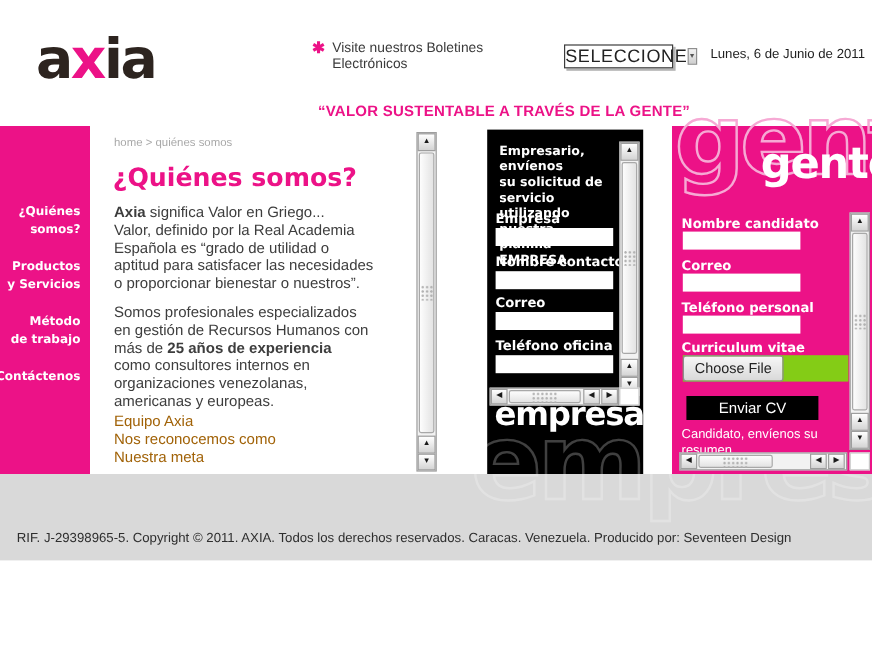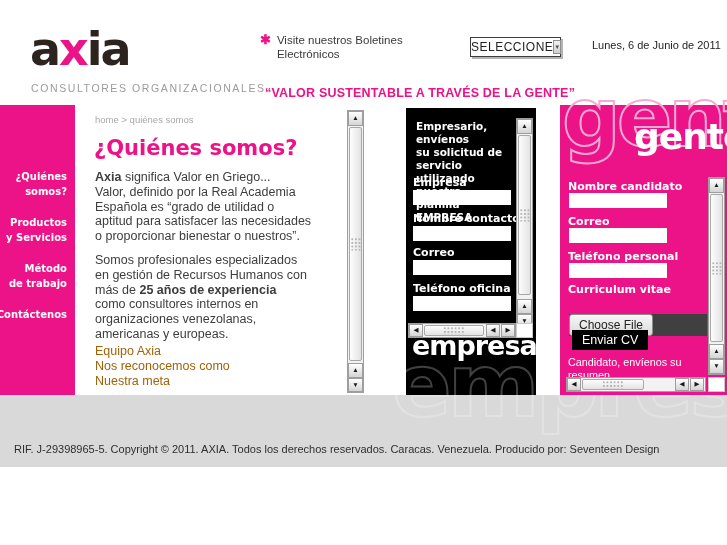--- a/index.html
+++ b/index.html
@@ -10,21 +10,21 @@
   .logo{position:absolute;left:30px;top:26px;font-family:"DejaVu Sans",sans-serif;
         font-weight:bold;font-size:46px;letter-spacing:-2px;color:#2d241f;line-height:1;}
   .logo .x{color:#EC1287;}
   .logo-sub{position:absolute;left:31px;top:82px;font-size:10.5px;letter-spacing:1.6px;
         color:#9b9b9b;font-family:"Liberation Sans",sans-serif;}
   .bulletin{position:absolute;left:260px;top:33px;font-size:11.5px;color:#3a3a3a;line-height:14px;}
   .bulletin .ast{color:#EC1287;font-weight:bold;margin-right:6px;font-size:13px;}
   .bulletin .txt{white-space:pre-line;display:inline-block;vertical-align:top;}
   .selectbox{position:absolute;left:470px;top:37px;width:89px;height:18px;background:#fff;
         border:1px solid #3c3c3c;box-shadow:2px 2px 0 #b4b4b4;display:flex;align-items:center;cursor:default;}
-  .selectbox .val{flex:1;text-align:left;font-size:12px;color:#222;letter-spacing:.5px;}
+  .selectbox .val{flex:1;text-align:left;font-size:15px;color:#222;letter-spacing:.5px;}
   .selectbox .btn{width:14px;height:14px;margin-right:1px;background:linear-gradient(180deg,#f2f2f2,#cfcfcf);
         border:1px solid #8f8f8f;box-sizing:border-box;display:flex;align-items:center;justify-content:center;
         font-size:6px;color:#555;}
   .date{position:absolute;left:592px;top:39px;font-size:11px;color:#1f1f1f;}
   .tagline{position:absolute;left:265px;top:86px;font-size:12.5px;font-weight:bold;color:#EC1287;letter-spacing:.2px;}
 
   
   .sidebar{position:absolute;left:0;top:105px;width:75px;height:290px;background:#EC1287;z-index:4;
         display:flex;flex-direction:column;align-items:flex-end;padding:64px 8px 0 0;box-sizing:border-box;gap:16px;}
   .side-item{color:#fff;font-family:"DejaVu Sans",sans-serif;font-weight:bold;font-size:10px;
@@ -68,40 +68,39 @@
   .wm-outline{position:absolute;left:392px;top:342px;font-size:88px;z-index:3;
         -webkit-text-stroke:2px rgba(255,255,255,0.25);}
 
   
   .gente-panel{position:absolute;left:560px;top:105px;width:167px;height:290px;background:#EC1287;z-index:4;}
   .gente-outline{position:absolute;left:2px;top:-28px;font-size:82px;
         -webkit-text-stroke:2px #F6A9D4;}
   .gente-solid{position:absolute;left:74px;top:14px;color:#fff;font-family:"DejaVu Sans",sans-serif;
         font-weight:bold;font-size:36px;letter-spacing:-1px;line-height:1;}
   .gp-label{position:absolute;left:8px;color:#fff;font-weight:bold;font-size:11px;font-family:"DejaVu Sans",sans-serif;}
-  .file-ctl{position:absolute;left:9px;top:191px;width:138px;height:22px;background:#404040;display:flex;align-items:flex-end;margin-top:18px;}
+  .file-ctl{position:absolute;left:9px;top:191px;width:138px;height:22px;background:#84cc16;display:flex;align-items:flex-end;}
   .file-btn{margin:0;height:22px;padding:0 9px;background:linear-gradient(180deg,#f7f7f7,#d9d9d9);
         border:1px solid #8e8e8e;border-radius:3px;font-size:12px;color:#222;box-sizing:border-box;cursor:pointer;
         display:flex;align-items:center;}
   .submit-btn{position:absolute;left:12px;top:225px;background:#000;color:#fff;border:none;
-        font-size:12.5px;padding:3px 10px;cursor:pointer;font-family:"Liberation Sans",sans-serif;}
+        font-size:12.5px;padding:3px 27px;cursor:pointer;font-family:"Liberation Sans",sans-serif;}
   .gp-note{position:absolute;left:8px;top:251px;width:150px;height:24px;overflow:hidden;
         color:#fff;font-size:10.8px;line-height:13px;white-space:pre-line;}
 
   
   .footer-band{position:absolute;left:0;top:395px;width:727px;height:72px;background:#d9d9d9;z-index:1;}
   .footer-text{position:absolute;left:14px;top:48px;font-size:11px;color:#2e2e2e;}
 </style>
 </head>
 <body>
 
 <div class="page">
 
   <div class="logo"><span>a</span><span class="x">x</span><span>ia</span></div>
-  <div class="logo-sub">CONSULTORES ORGANIZACIONALES</div>
 
   <div class="bulletin">
     <span class="ast">✱</span><span class="txt">Visite nuestros Boletines
 Electrónicos</span>
   </div>
 
   <div class="selectbox">
     <span class="val">SELECCIONE</span>
     <span class="btn">
         <span>▼</span>

